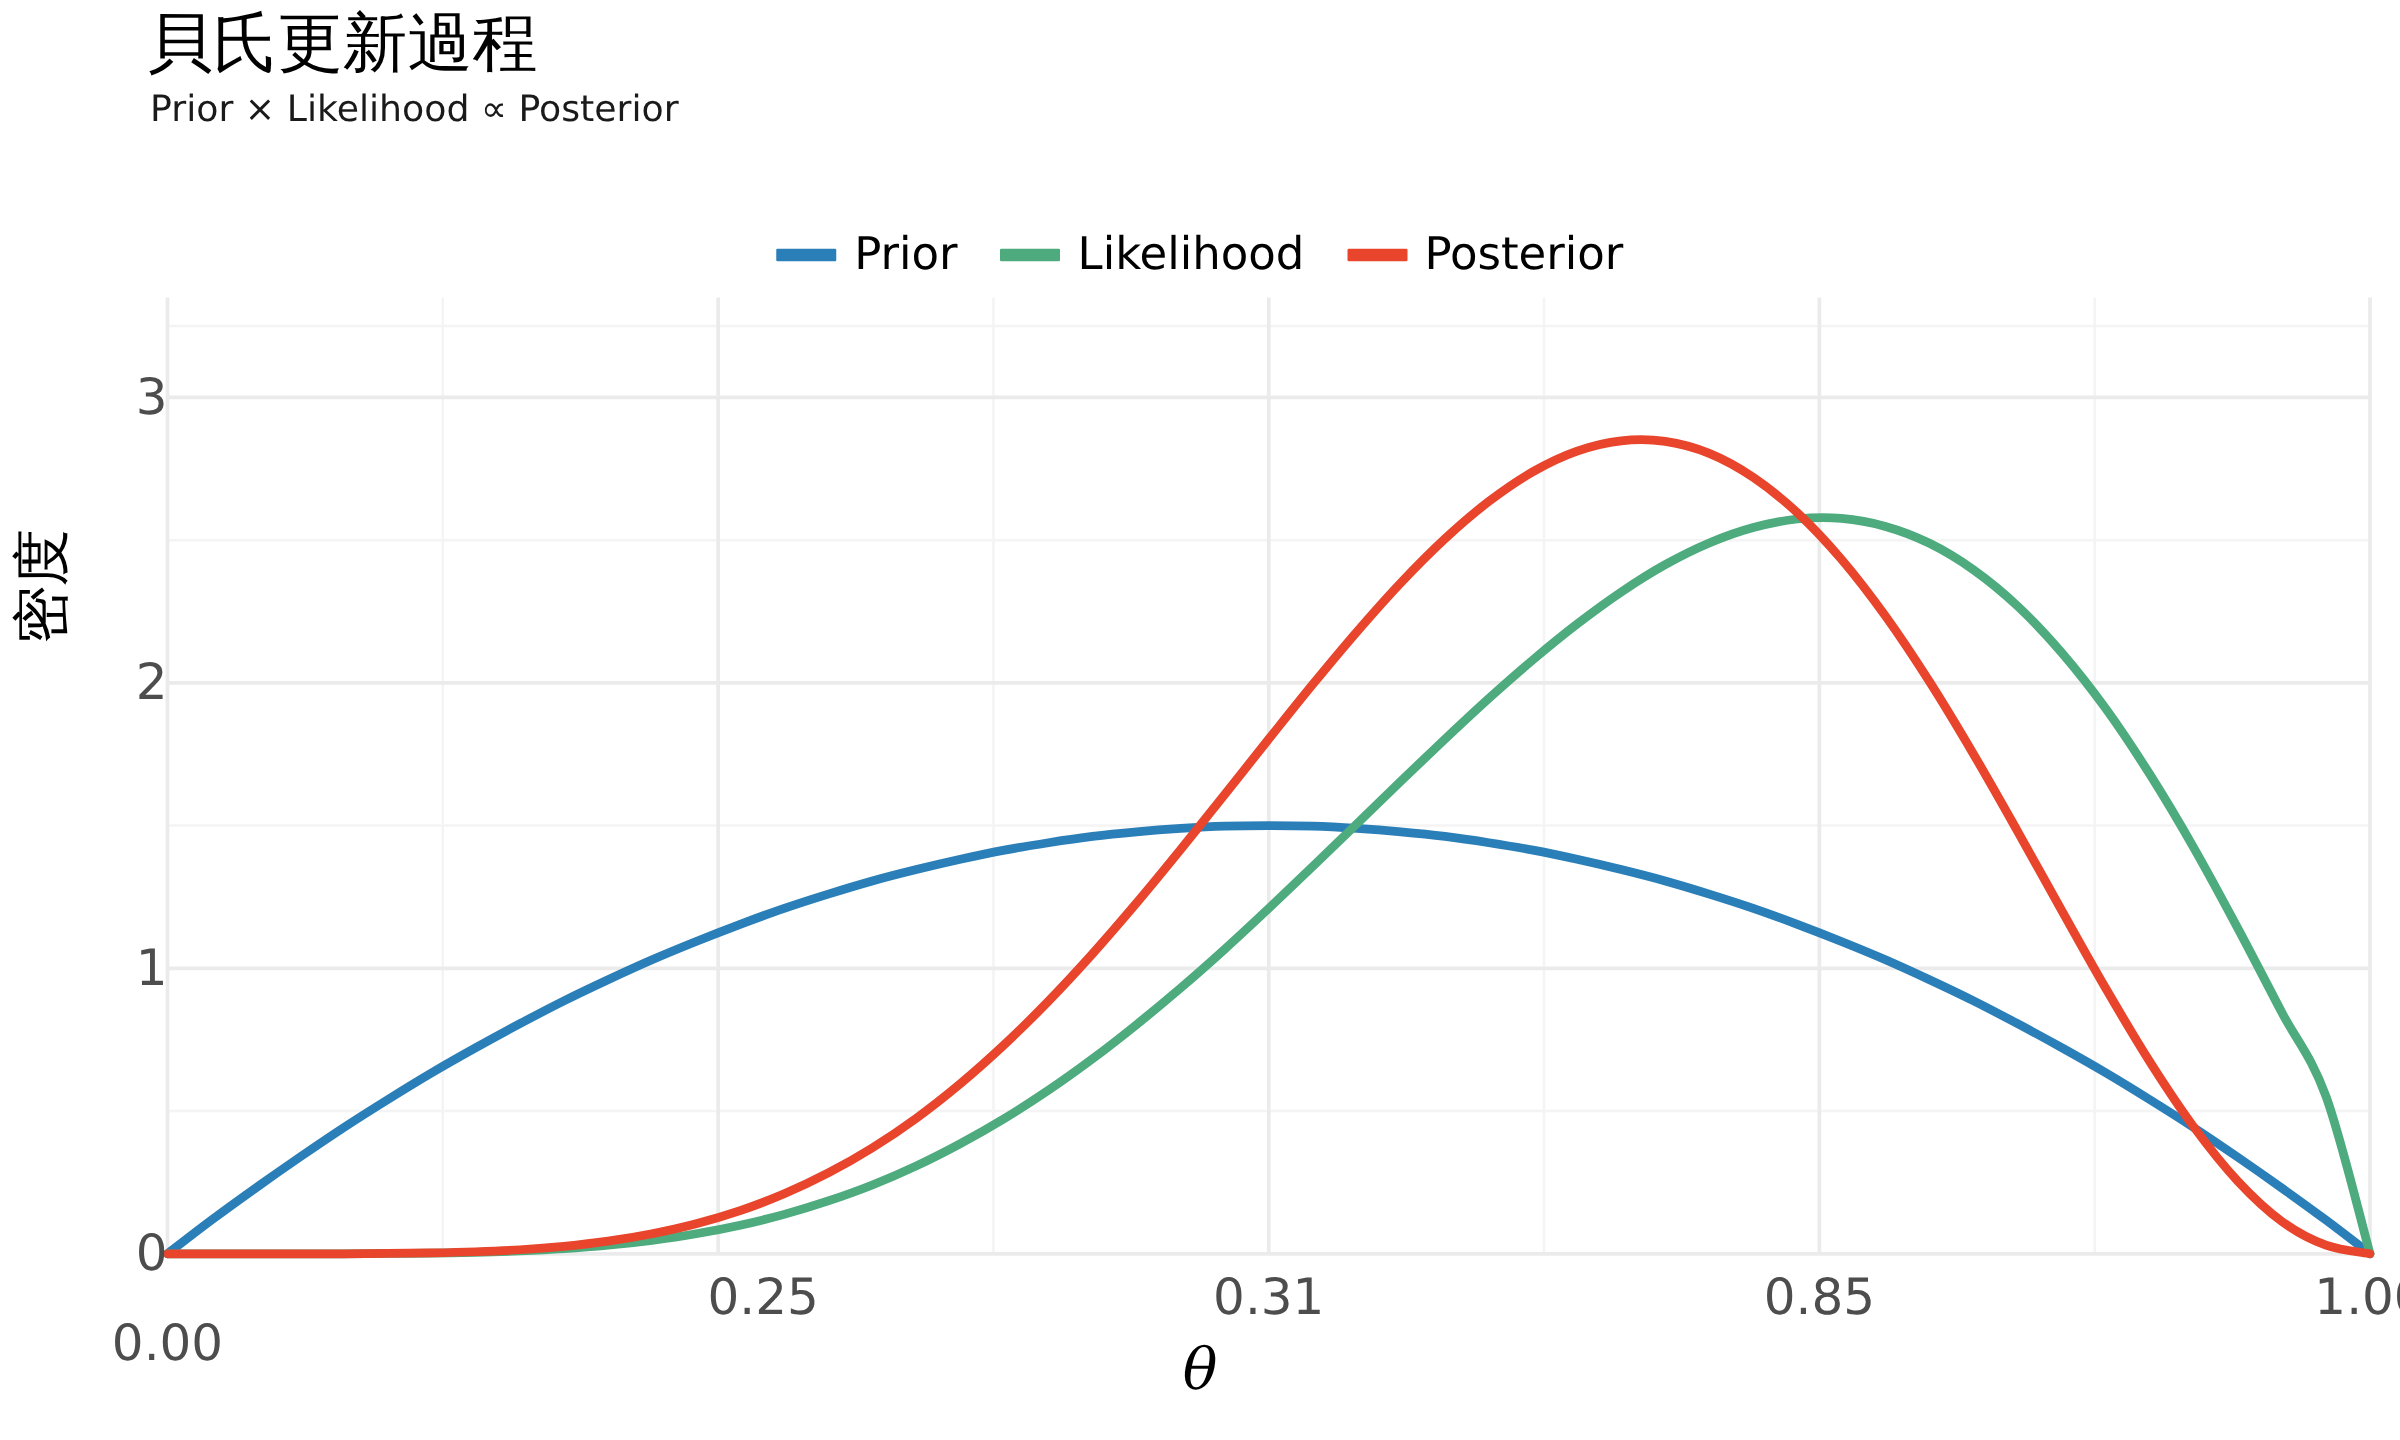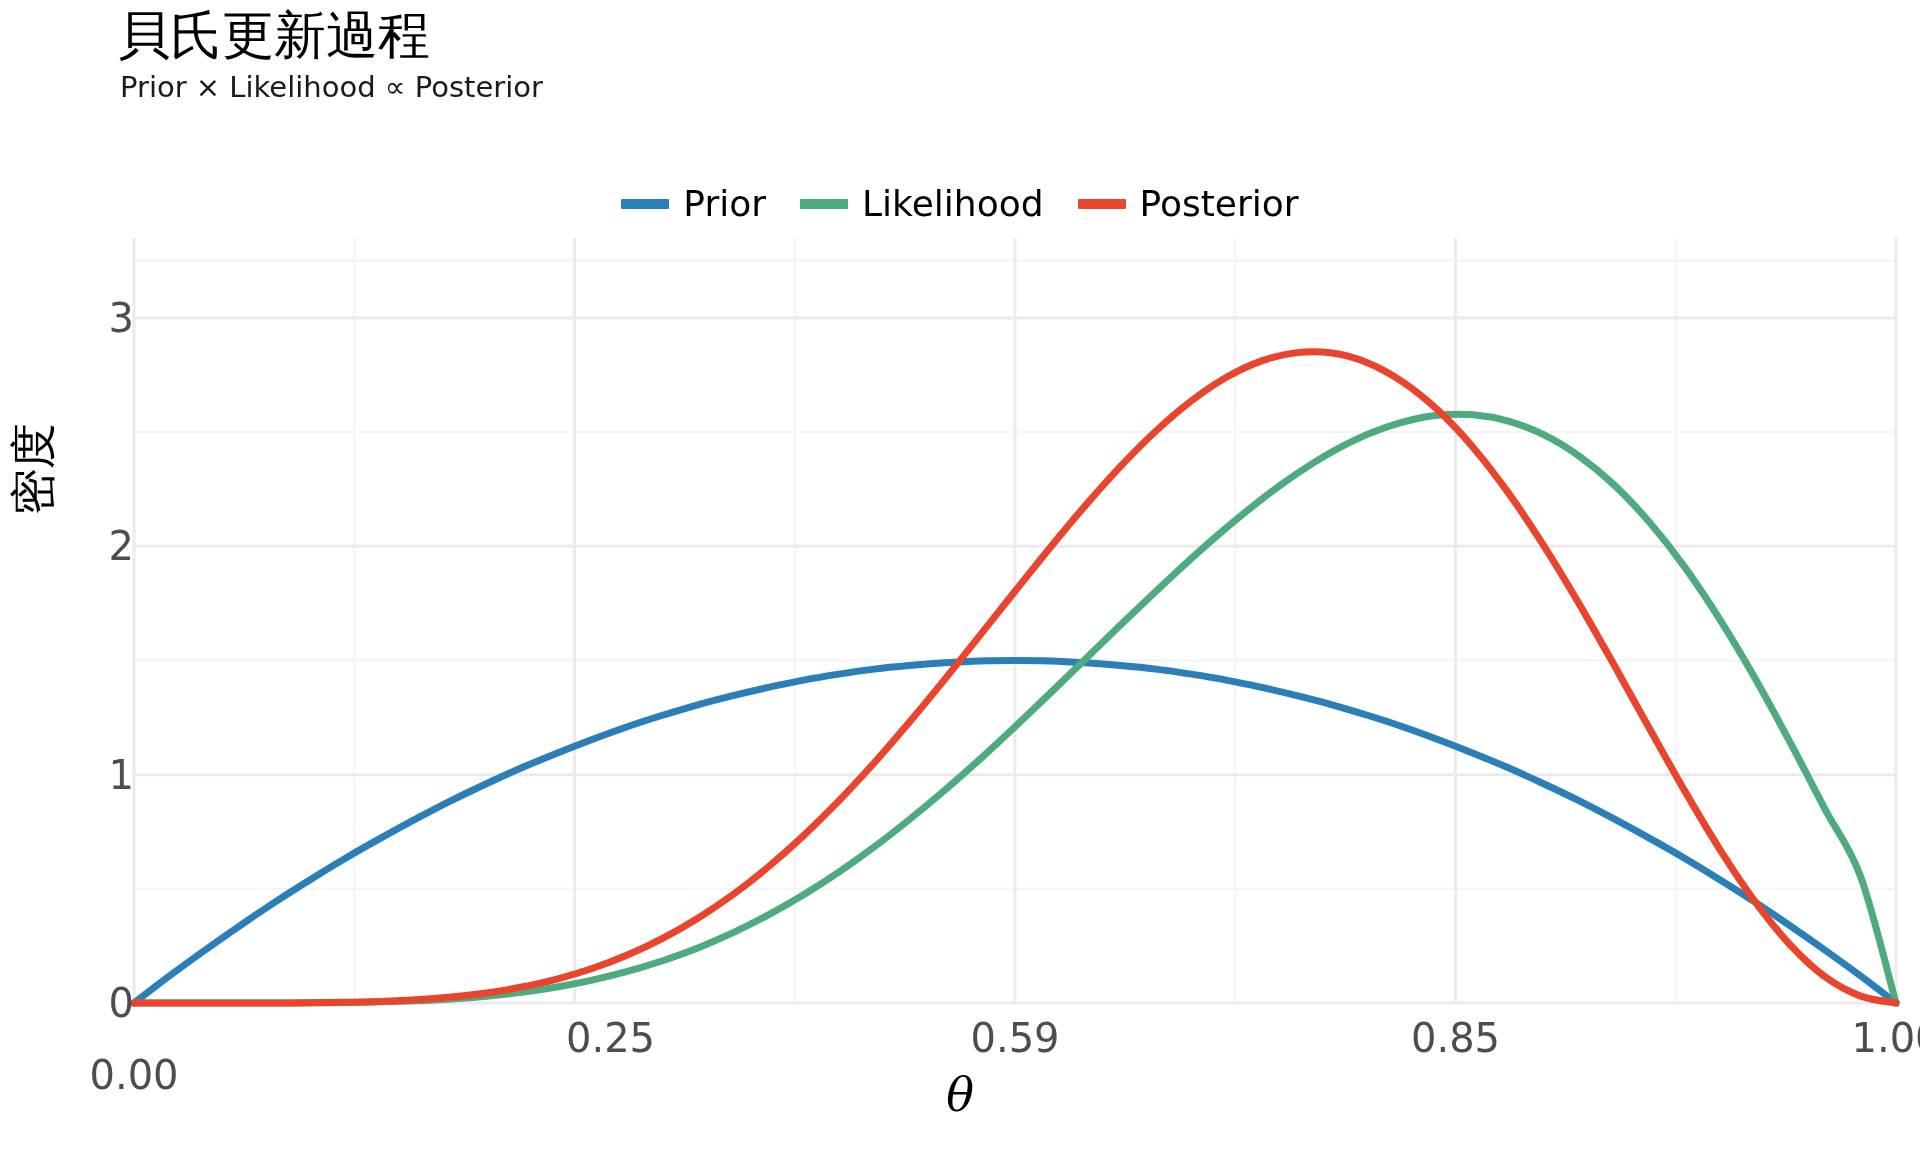--- a/index.html
+++ b/index.html
@@ -175,21 +175,21 @@
 
   <div id="ytick-layer">
       <div class="ytick" style="top: 1003px;">0</div>
       <div class="ytick" style="top: 774.642px;">1</div>
       <div class="ytick" style="top: 546.284px;">2</div>
       <div class="ytick" style="top: 317.925px;">3</div>
     </div>
   <div id="xtick-layer">
       <div class="xtick" style="left: 134px; margin-top: 37px;">0.00</div>
       <div class="xtick" style="left: 574.5px; margin-left: 36px;">0.25</div>
-      <div class="xtick" style="left: 1015px;">0.59</div>
+      <div class="xtick" style="left: 1015px;">0.31</div>
       <div class="xtick" style="left: 1455.5px;">0.85</div>
       <div class="xtick" style="left: 1896px;">1.00</div>
     </div>
 
   <div class="ylab">密度</div>
   <div class="xlab">θ</div>
 
 </div>
 
 </body></html>

